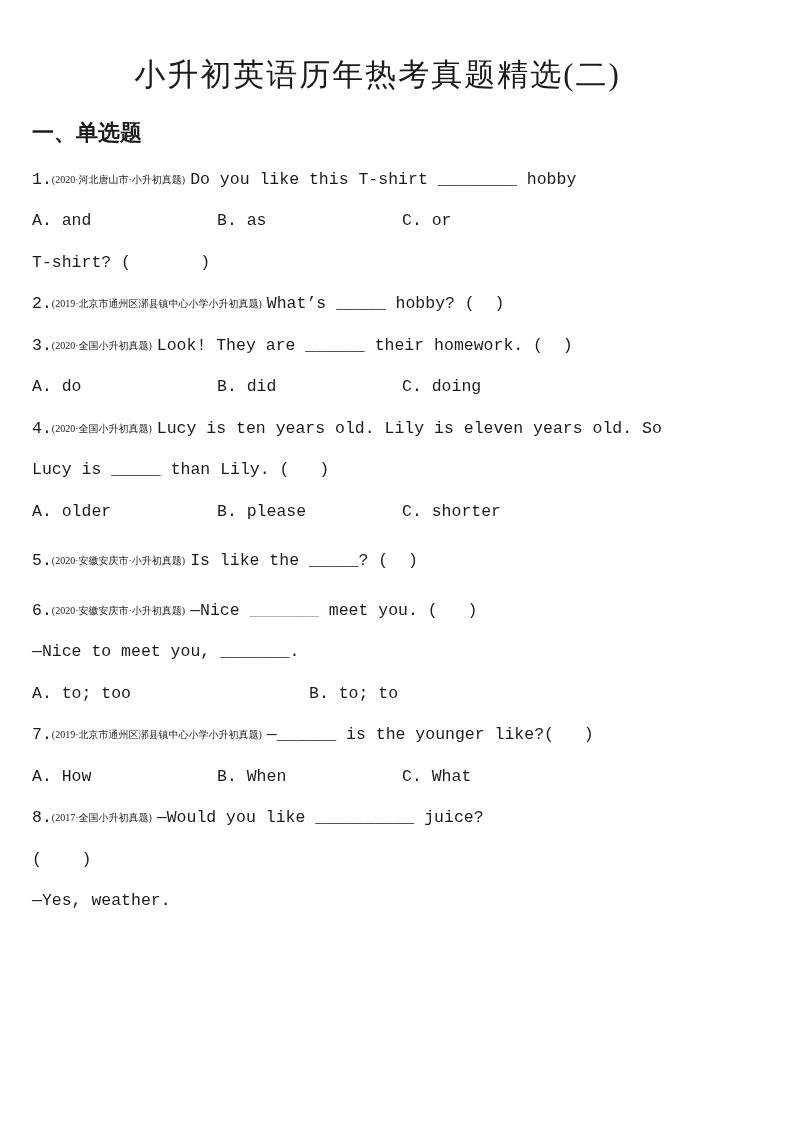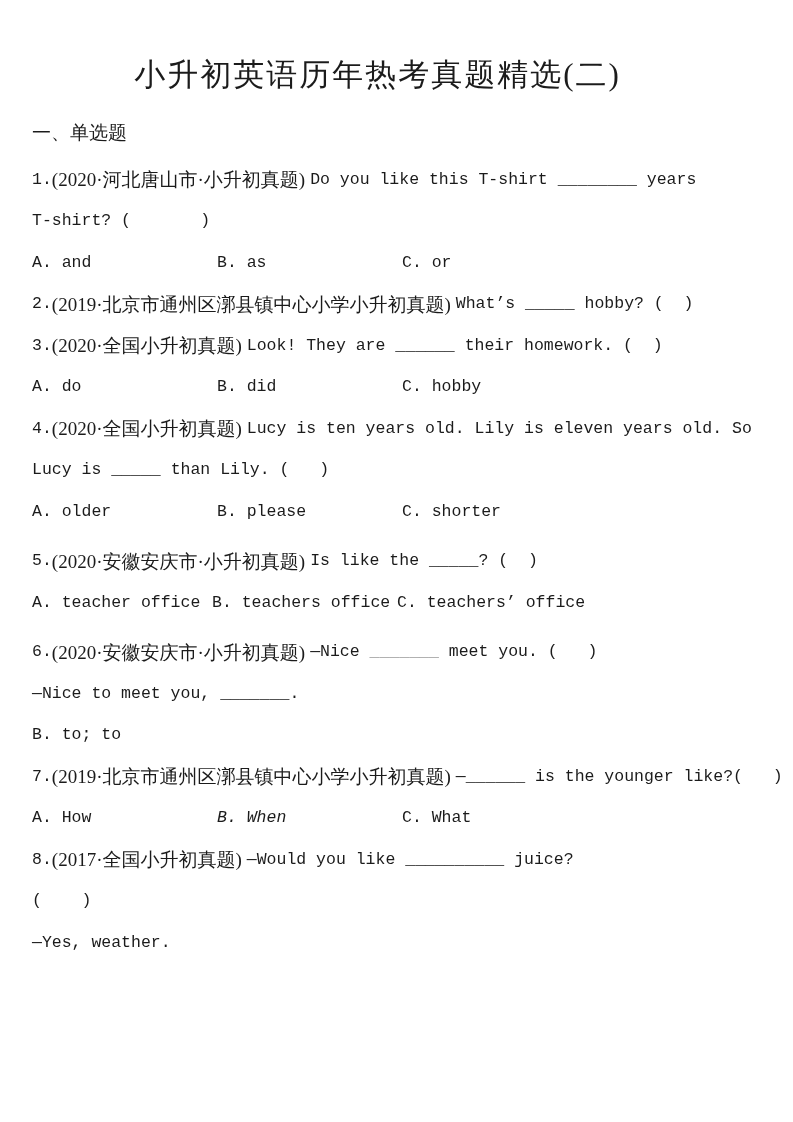--- a/index.html
+++ b/index.html
@@ -27,83 +27,83 @@
     font-size: 31px;
     font-weight: 400;
     letter-spacing: 2px;
     white-space: pre;
   }
   .section-heading {
     height: 53px;
     display: flex;
     align-items: center;
     font-family: "Liberation Sans", "DejaVu Sans", sans-serif;
-    font-weight: normal;
-    font-size: 19px;
+    font-weight: bold;
+    font-size: 22px;
     white-space: pre;
   }
   .line {
     height: 41.5px;
     display: flex;
     align-items: center;
     font-family: "Liberation Mono", "DejaVu Sans Mono", monospace;
     font-size: 16.5px;
     line-height: 1;
   }
   .line.extra { margin-top: 8px; }
   .line span { white-space: pre; }
   .en { font-family: "Liberation Mono", "DejaVu Sans Mono", monospace; }
   .meta {
     font-family: "Liberation Serif", "DejaVu Serif", serif;
-    font-size: 19px;
+    font-size: 10px;
     margin-right: 5px;
   }
   .g { color: #9e9e9e; }
   .col { display: inline-block; }
 </style>
 </head>
 <body>
 
 <div class="page">
   <div class="doc-title">小升初英语历年热考真题精选(二)</div>
   <div class="section-heading">一、单选题</div>
   <div>
       <div class="line">
         <span class="en">1.</span>
         <span class="meta">(2020·河北唐山市·小升初真题)</span>
         <span class="en">Do you like this T-shirt </span>
         <span class="en">________</span>
-        <span class="en"> years</span>
-      </div>
-      <div class="line">
-        <span class="en">T-shirt? (       )</span>
+        <span class="en"> hobby</span>
       </div>
       <div class="line">
         <span class="en col" style="width: 185px;">A. and</span>
         <span class="en col" style="width: 185px;">B. as</span>
         <span class="en col">C. or</span>
+      </div>
+      <div class="line">
+        <span class="en">T-shirt? (       )</span>
       </div>
       <div class="line">
         <span class="en">2.</span>
         <span class="meta">(2019·北京市通州区漷县镇中心小学小升初真题)</span>
         <span class="en">What’s </span>
         <span class="en">_____</span>
         <span class="en"> hobby? (  )</span>
       </div>
       <div class="line">
         <span class="en">3.</span>
         <span class="meta">(2020·全国小升初真题)</span>
         <span class="en">Look! They are </span>
         <span class="en">______</span>
         <span class="en"> their homework. (  )</span>
       </div>
       <div class="line">
         <span class="en col" style="width: 185px;">A. do</span>
         <span class="en col" style="width: 185px;">B. did</span>
-        <span class="en col">C. hobby</span>
+        <span class="en col">C. doing</span>
       </div>
       <div class="line">
         <span class="en">4.</span>
         <span class="meta">(2020·全国小升初真题)</span>
         <span class="en">Lucy is ten years old. Lily is eleven years old. So</span>
       </div>
       <div class="line">
         <span class="en">Lucy is </span>
         <span class="en">_____</span>
         <span class="en"> than Lily. (   )</span>
@@ -113,50 +113,46 @@
         <span class="en col" style="width: 185px;">B. please</span>
         <span class="en col">C. shorter</span>
       </div>
       <div class="line extra">
         <span class="en">5.</span>
         <span class="meta">(2020·安徽安庆市·小升初真题)</span>
         <span class="en">Is like the </span>
         <span class="en">_____</span>
         <span class="en">? (  )</span>
       </div>
-      <div class="line">
-        <span class="en col" style="width: 180px;">A. teacher office</span>
-        <span class="en col" style="width: 185px;">B. teachers office</span>
-        <span class="en col">C. teachers’ office</span>
-      </div>
       <div class="line extra">
         <span class="en">6.</span>
         <span class="meta">(2020·安徽安庆市·小升初真题)</span>
         <span class="en">—Nice </span>
         <span class="en g">_______</span>
         <span class="en"> meet you. (   )</span>
       </div>
       <div class="line">
         <span class="en">—Nice to meet you, </span>
         <span class="en">_______</span>
         <span class="en">.</span>
       </div>
       <div class="line">
+        <span class="en col" style="width: 277px;">A. to; too</span>
         <span class="en col">B. to; to</span>
       </div>
       <div class="line">
         <span class="en">7.</span>
         <span class="meta">(2019·北京市通州区漷县镇中心小学小升初真题)</span>
         <span class="en">—</span>
         <span class="en">______</span>
         <span class="en"> is the younger like?(   )</span>
       </div>
       <div class="line">
         <span class="en col" style="width: 185px;">A. How</span>
-        <span class="en col" style="width: 185px; font-style: italic;">B. When</span>
+        <span class="en col" style="width: 185px;">B. When</span>
         <span class="en col">C. What</span>
       </div>
       <div class="line">
         <span class="en">8.</span>
         <span class="meta">(2017·全国小升初真题)</span>
         <span class="en">—Would you like </span>
         <span class="en">__________</span>
         <span class="en"> juice?</span>
       </div>
       <div class="line">

